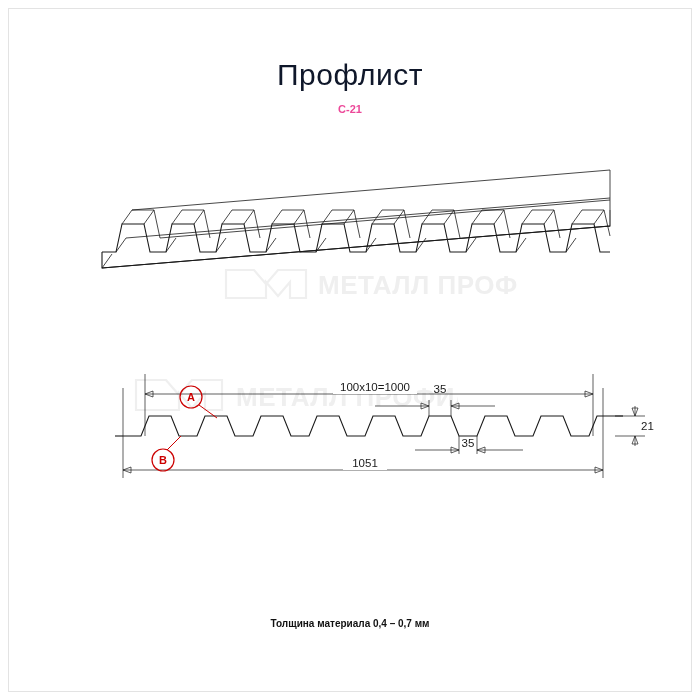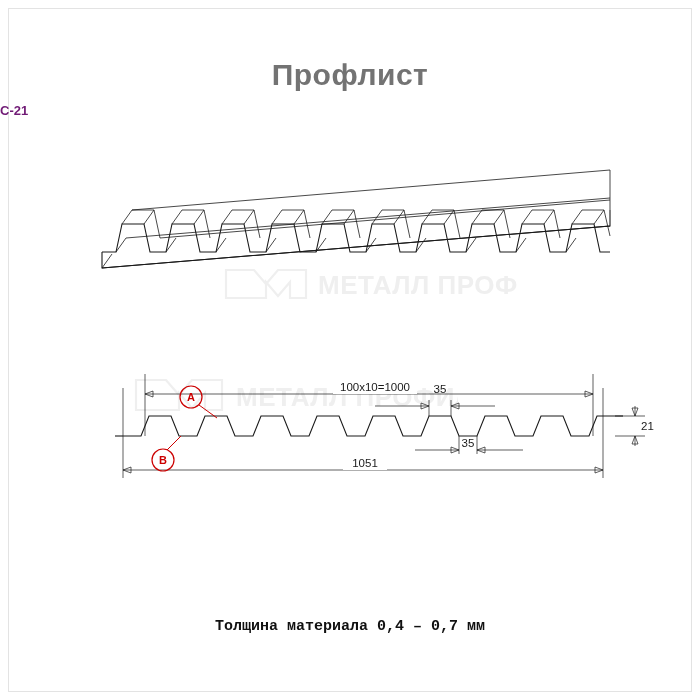--- a/index.html
+++ b/index.html
@@ -31,32 +31,33 @@
     box-sizing: border-box;
     pointer-events: none;
   }
   .title {
     position: absolute;
     top: 58px;
     left: 0;
     width: 700px;
     text-align: center;
     font-size: 30px;
-    font-weight: bold;
+    font-weight: normal;
     letter-spacing: 0.5px;
-    color: #737373;
+    color: #0f172a;
   }
   .subtitle {
     position: absolute;
     top: 103px;
     left: 0;
     width: 700px;
-    font-size: 13px;
+    text-align: center;
+    font-size: 11px;
     font-weight: bold;
-    color: #701a75;
+    color: #ec4899;
   }
   .iso-view {
     position: absolute;
     left: 70px;
     top: 148px;
     width: 560px;
     height: 160px;
   }
   .section-view {
     position: absolute;
@@ -81,24 +82,23 @@
     top: 358px;
     width: 330px;
     height: 75px;
   }
   .footer-note {
     position: absolute;
     top: 618px;
     left: 0;
     width: 700px;
     text-align: center;
-    font-size: 15px;
+    font-size: 10px;
     font-weight: bold;
     color: #111111;
-    font-family: Liberation Mono, monospace;
   }
   svg { display: block; }
   .ln { fill: none; stroke: #1a1a1a; stroke-width: 1.1; }
   .ln-thin { fill: none; stroke: #1a1a1a; stroke-width: 0.8; }
   .dim { fill: none; stroke: #1a1a1a; stroke-width: 0.7; }
   .marker-circle { fill: none; stroke: #cc0000; stroke-width: 1.2; }
   .marker-line { fill: none; stroke: #cc0000; stroke-width: 1; }
   .marker-txt {
     font-family: "Liberation Sans", sans-serif;
     font-size: 11px;

